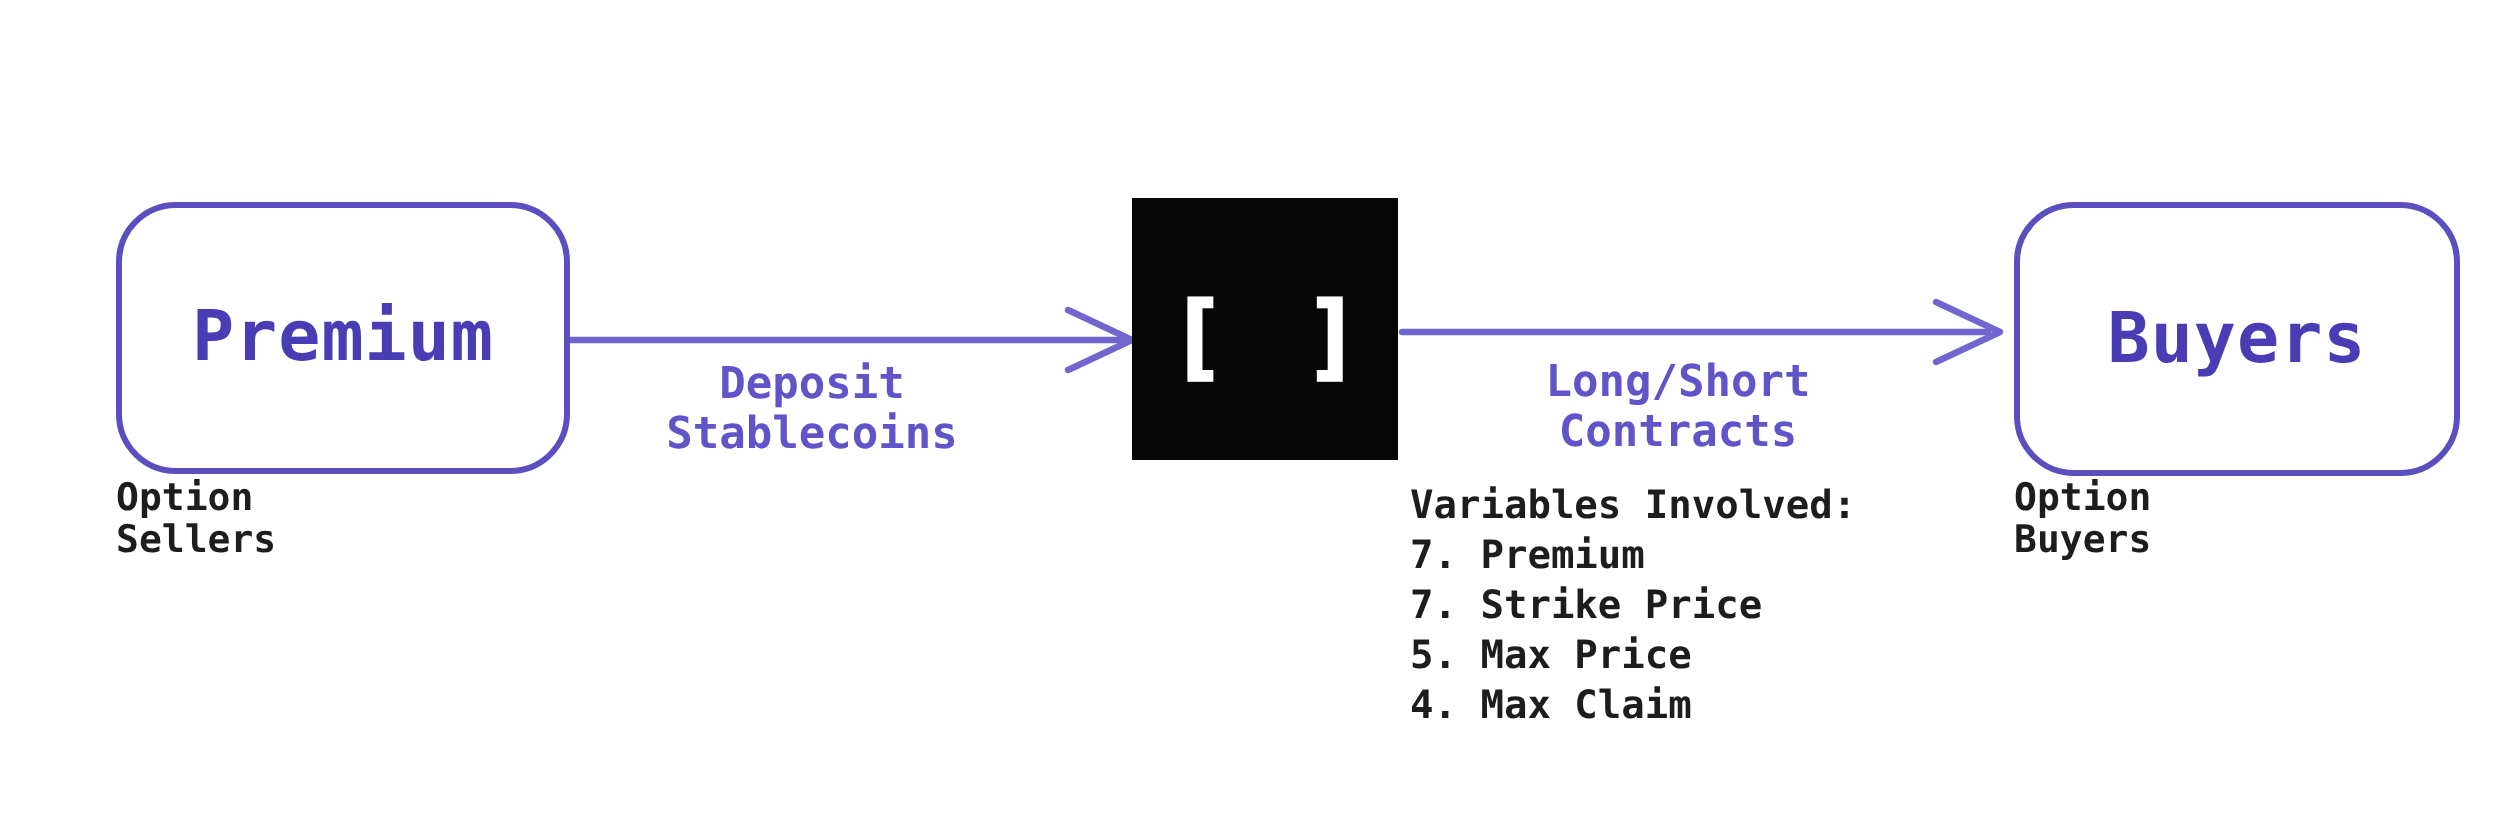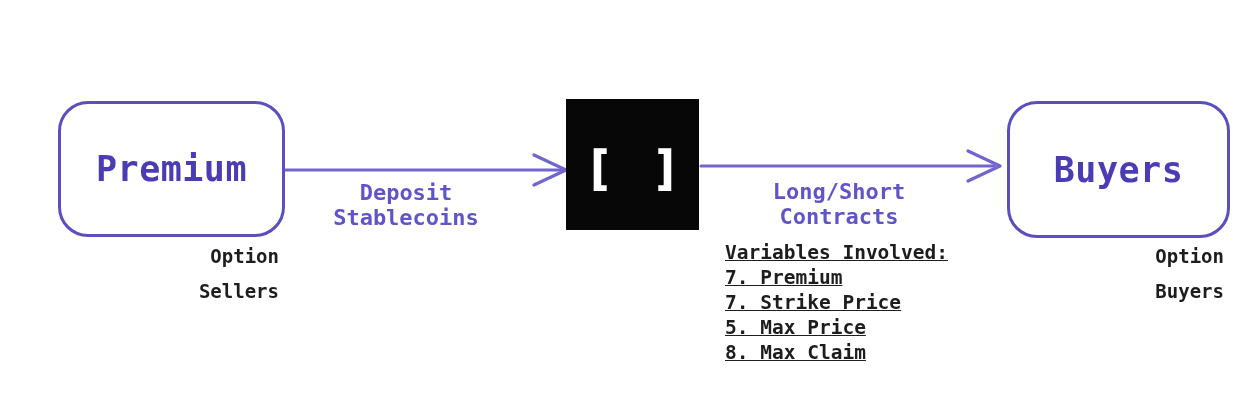--- a/index.html
+++ b/index.html
@@ -58,48 +58,47 @@
     color: var(--bracket-color, #ffffff);
     font-size: 46px;
     font-weight: bold;
     letter-spacing: 6px;
     padding-top: 6px;
     padding-left: 6px;
     -webkit-text-stroke: 1.5px var(--bracket-color, #ffffff);
   }
   .caption {
     position: absolute;
-    text-align: right;
+    text-align: left;
     color: var(--dark-text, #1d1d1d);
     font-size: 19px;
     font-weight: bold;
-    line-height: 35px;
+    line-height: 21px;
     white-space: pre-line;
   }
   .caption-funders { left: 58px; top: 239px; width: 221px; }
   .caption-buyers  { left: 1007px; top: 239px; width: 217px; }
   .arrow-label {
     position: absolute;
     text-align: center;
     color: var(--purple-label-text, #6055c8);
     font-size: 22px;
     font-weight: bold;
     line-height: 25px;
     white-space: pre-line;
   }
   .arrow-label-deposit   { left: 306px; top: 180px; width: 200px; }
   .arrow-label-contracts { left: 739px; top: 179px; width: 200px; }
   .variables {
     position: absolute;
-    left: 725px; top: 240px;
+    left: 705px; top: 240px;
     color: var(--dark-text, #1d1d1d);
     font-size: 19.5px;
     font-weight: bold;
     line-height: 25px;
-    text-decoration: underline;
   }
 </style>
 </head>
 <body>
 
 <div class="canvas">
 
   <svg class="arrow-layer" width="1260" height="416" viewBox="0 0 1260 416">
     <g>
       <line x1="283" y1="170" x2="562" y2="170"></line>
@@ -125,21 +124,21 @@
   </div>
 
   <div class="arrow-label arrow-label-contracts">Long/Short
 Contracts</div>
 
   <div class="variables">
     <div class="var-heading">Variables Involved:</div>
     <div class="var-item">7. Premium</div>
     <div class="var-item">7. Strike Price</div>
     <div class="var-item">5. Max Price</div>
-    <div class="var-item">8. Max Claim</div>
+    <div class="var-item">4. Max Claim</div>
   </div>
 
   <div class="node node-buyers">
     <span class="node-label">Buyers</span>
   </div>
   <div class="caption caption-buyers">Option
 Buyers</div>
 
 </div>
 

